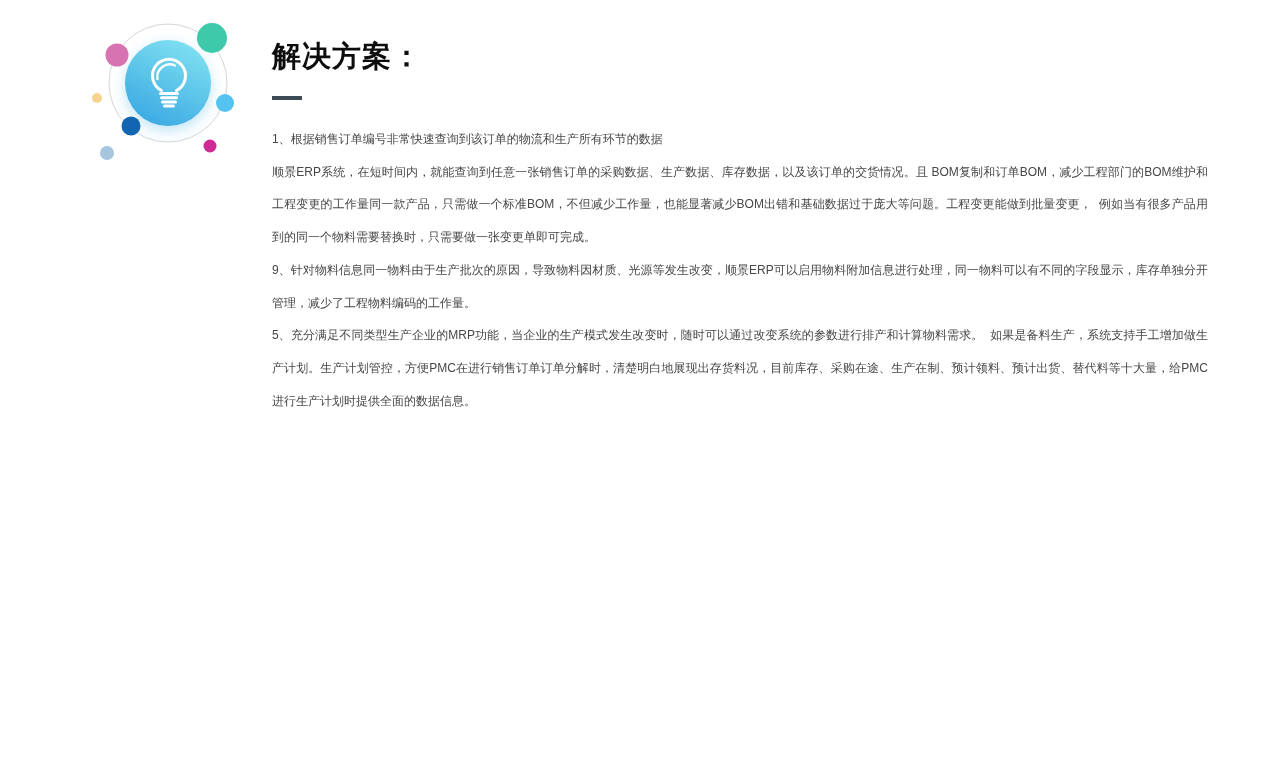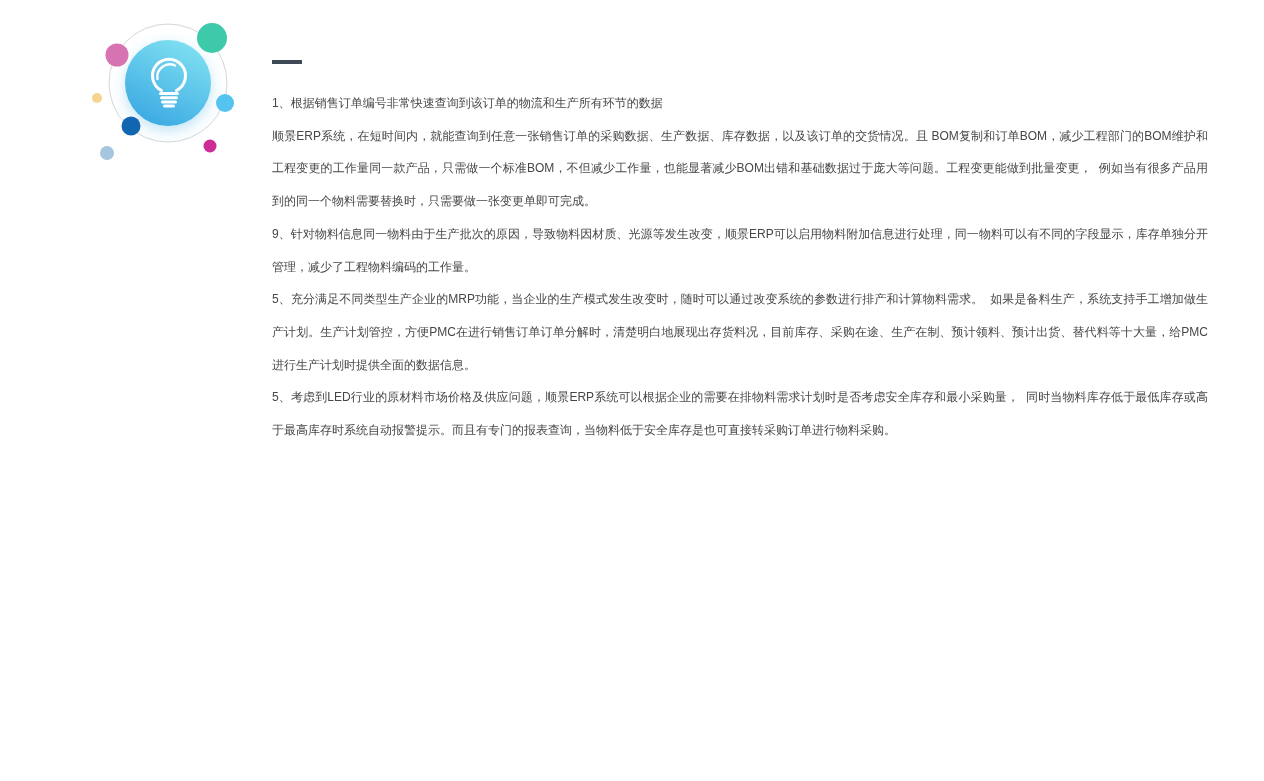--- a/index.html
+++ b/index.html
@@ -83,23 +83,23 @@
       <circle cx="39" cy="51" r="11.5" fill="#d873b2"></circle>
       <circle cx="19" cy="94" r="5" fill="#f6d38e"></circle>
       <circle cx="53" cy="122" r="9.5" fill="#1266b1"></circle>
       <circle cx="29" cy="149" r="7" fill="#a5c6de"></circle>
       <circle cx="147" cy="99" r="9" fill="#55c3f0"></circle>
       <circle cx="132" cy="142" r="6.5" fill="#ce2b96"></circle>
     </svg>
   </div>
 
   <div class="content-col">
+    <h1 class="page-title">解决方案：</h1>
     <div class="accent-dash"></div>
     <div class="body-text">
       <p>1、根据销售订单编号非常快速查询到该订单的物流和生产所有环节的数据</p>
       <p>顺景ERP系统，在短时间内，就能查询到任意一张销售订单的采购数据、生产数据、库存数据，以及该订单的交货情况。且 BOM复制和订单BOM，减少工程部门的BOM维护和工程变更的工作量同一款产品，只需做一个标准BOM，不但减少工作量，也能显著减少BOM出错和基础数据过于庞大等问题。工程变更能做到批量变更，  例如当有很多产品用到的同一个物料需要替换时，只需要做一张变更单即可完成。</p>
       <p>9、针对物料信息同一物料由于生产批次的原因，导致物料因材质、光源等发生改变，顺景ERP可以启用物料附加信息进行处理，同一物料可以有不同的字段显示，库存单独分开管理，减少了工程物料编码的工作量。</p>
       <p>5、充分满足不同类型生产企业的MRP功能，当企业的生产模式发生改变时，随时可以通过改变系统的参数进行排产和计算物料需求。  如果是备料生产，系统支持手工增加做生产计划。生产计划管控，方便PMC在进行销售订单订单分解时，清楚明白地展现出存货料况，目前库存、采购在途、生产在制、预计领料、预计出货、替代料等十大量，给PMC进行生产计划时提供全面的数据信息。</p>
-      <p>5、考虑到LED行业的原材料市场价格及供应问题，顺景ERP系统可以根据企业的需要在排物料需求计划时是否考虑安全库存和最小采购量，  同时当物料库存低于最低库存或高于最高库存时系统自动报警提示。而且有专门的报表查询，当物料低于安全库存是也可直接转采购订单进行物料采购。</p>
     </div>
   </div>
 
 </div>
 
 </body></html>

